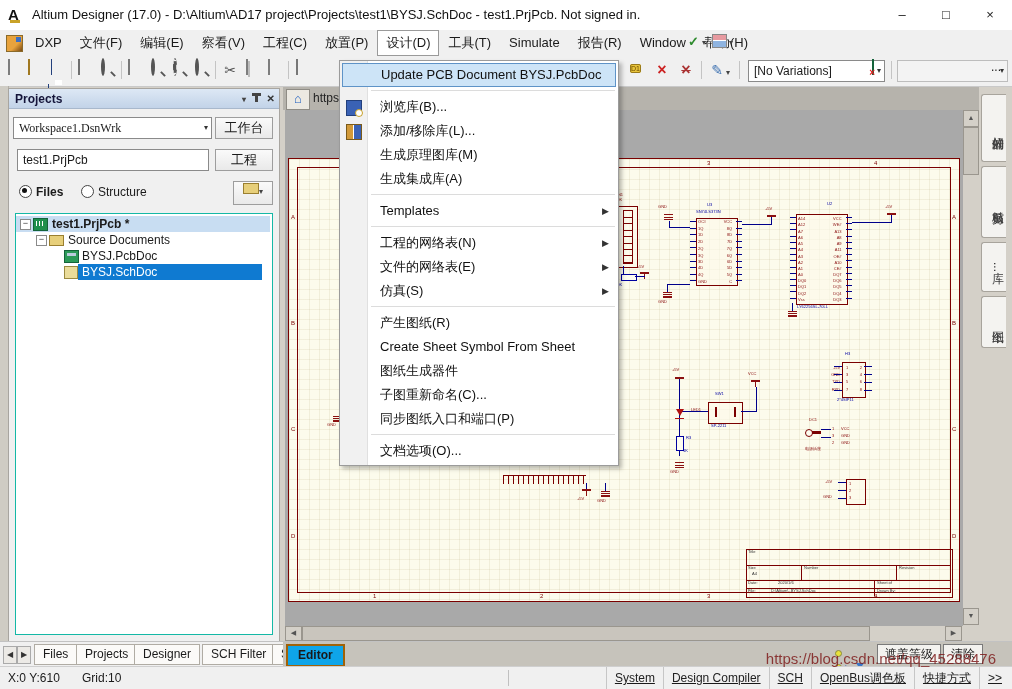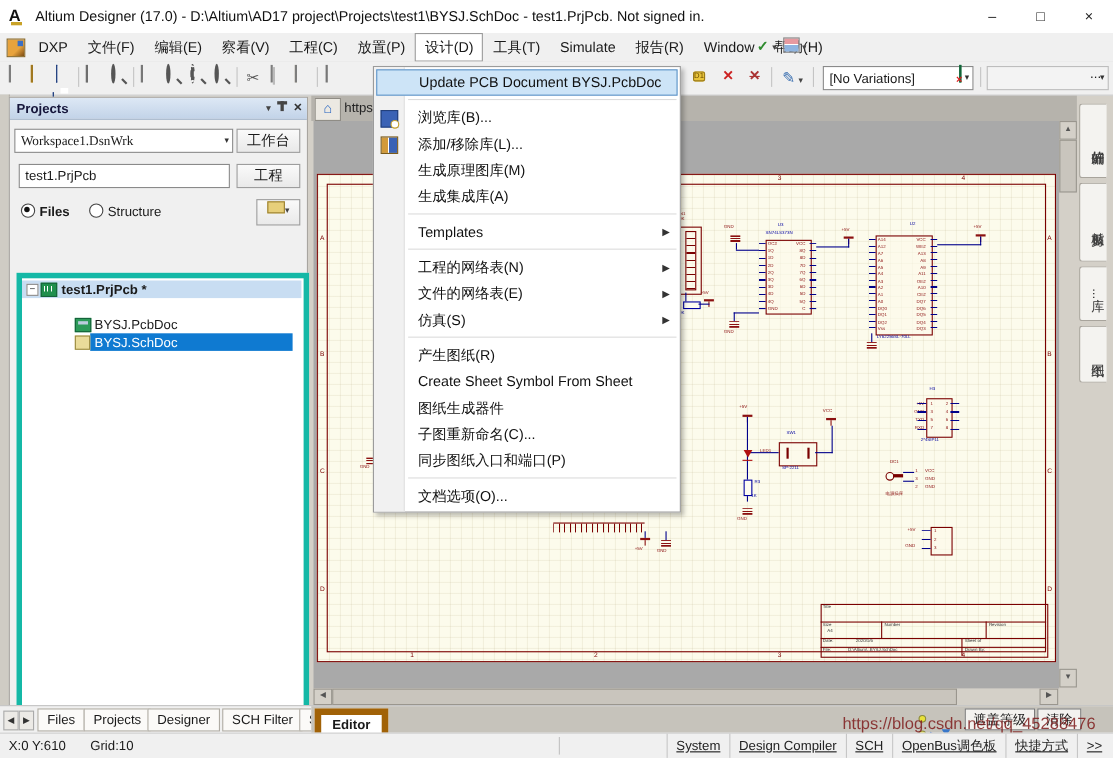--- a/index.html
+++ b/index.html
@@ -45,21 +45,21 @@
   
   .pj-panel{position:absolute;left:8px;top:88px;width:270px;height:553px;background:#f0f0f0;border:1px solid #a8a5a0;}
   .pj-head{position:absolute;left:0;top:0;width:100%;height:20px;background:linear-gradient(#dde8f5,#c2d3e8);border-bottom:1px solid #a8b8cc;font-weight:bold;font-size:12px;color:#15153a;line-height:20px;padding-left:6px;box-sizing:border-box;}
   .pj-head-btns{position:absolute;right:4px;top:0;font-size:10px;color:#333;line-height:20px;}
   .pin-icon{display:inline-block;width:3px;height:9px;background:#444;position:relative;margin:0 6px;}
   .pin-icon::before{content:"";position:absolute;left:-3px;top:0;width:9px;height:3px;background:#444;}
   .btn{position:absolute;background:linear-gradient(#fafafa,#e9e9e9);border:1px solid #9d9d9d;text-align:center;font-size:13px;}
   .field{position:absolute;background:#fff;border:1px solid #8a8a8a;line-height:20px;padding:0 5px;font-size:12px;}
   .radio{display:inline-block;width:11px;height:11px;border:1px solid #444;border-radius:50%;background:#fff;vertical-align:-2px;margin-right:4px;position:relative;}
   .radio.sel::after{content:"";position:absolute;left:2px;top:2px;width:5px;height:5px;background:#111;border-radius:50%;}
-  .treebox{position:absolute;left:6px;top:124px;width:256px;height:420px;background:#fff;border:5px solid #14b8a6;margin-top:35px;}
+  .treebox{position:absolute;left:6px;top:124px;width:256px;height:420px;background:#fff;border:1px solid #14b8a6;}
   .trow{position:absolute;left:0;width:254px;height:16px;line-height:16px;font-size:12px;white-space:nowrap;}
   .exp{position:absolute;width:9px;height:9px;top:3px;border:1px solid #8a8a8a;background:#fff;font-size:9px;line-height:7px;text-align:center;color:#333;}
   .exp::after{content:"−";}
   .ic-prj{position:absolute;top:2px;width:13px;height:11px;background:#1f8f4d;border:1px solid #14633a;}
   .ic-prj::after{content:"";display:block;margin:2px;height:5px;background:linear-gradient(to right,#fff 0 1px,transparent 1px 3px,#fff 3px 4px,transparent 4px 6px,#fff 6px 7px,transparent 7px);}
   .ic-folder{position:absolute;top:3px;width:13px;height:9px;background:#e7cf7a;border:1px solid #9a7f30;}
   .ic-pcbdoc{position:absolute;top:2px;width:13px;height:11px;background:#2c9a58;border:1px solid #14633a;}
   .ic-pcbdoc::after{content:"";display:block;margin:2px 2px;height:3px;background:#bcd;}
   .ic-schdoc{position:absolute;top:2px;width:12px;height:11px;background:#eadc9a;border:1px solid #9a8a40;}
   
@@ -96,21 +96,21 @@
   .sb-thumb{position:absolute;background:#c9c5bd;border:1px solid #9a968e;}
   
   .vtab{position:absolute;left:981px;width:24px;background:#f4f3f0;border:1px solid #a8a49c;border-right:none;border-radius:3px 0 0 3px;
         writing-mode:vertical-rl;text-align:center;font-size:12px;color:#3a3a3a;}
   
   .btabrow{position:absolute;left:0;top:641px;width:1012px;height:25px;background:#f0f0f0;border-top:1px solid #c2c2c2;}
   .btab-left{position:absolute;left:0;top:0;width:283px;height:25px;overflow:hidden;}
   .arrbtn{position:absolute;top:4px;width:12px;height:16px;border:1px solid #aaa;background:#eceae6;font-size:8px;line-height:15px;text-align:center;color:#333;}
   .btab{position:absolute;top:2px;height:19px;line-height:19px;background:#fbfaf8;border:1px solid #b0aca4;padding:0 8px;font-size:12px;}
   .ed-zone{position:absolute;left:283px;top:0;width:729px;height:25px;background:#c6c3bb;}
-  .ed-tab{position:absolute;left:3px;top:2px;height:19px;line-height:19px;background:#ffffff;border:6px solid #a16207;padding:0 10px;font-weight:bold;font-size:12px;}
+  .ed-tab{position:absolute;left:3px;top:2px;height:19px;line-height:19px;background:#0ea5e9;border:2px solid #a16207;padding:0 10px;font-weight:bold;font-size:12px;}
   .mini-dot{display:inline-block;width:5px;height:5px;border-radius:50%;background:#e8e13a;border:1px solid #8a8a40;}
   .funnel{display:inline-block;width:0;height:0;border-left:4px solid transparent;border-right:4px solid transparent;border-top:6px solid #3a77c9;vertical-align:2px;}
   .mask-btn{position:absolute;top:2px;height:18px;line-height:18px;background:#f3f2ef;border:1px solid #7a7a7a;padding:0 7px;font-size:12px;}
   
   .statusbar{position:absolute;left:0;top:666px;width:1012px;height:23px;background:#f0f0f0;border-top:1px solid #cfcfcf;}
   .sb-cells{position:absolute;right:2px;top:0;height:22px;display:flex;text-decoration:underline;}
   .sb-cell{line-height:22px;padding:0 8px;border-left:1px solid #c6c6c6;font-size:12px;color:#222;white-space:nowrap;}
   .watermark{position:absolute;right:16px;top:650px;font-size:15px;color:#7f1d1d;opacity:.85;z-index:60;white-space:nowrap;}
   
   .menu{position:absolute;left:339px;top:60px;width:278px;background:#fff;border:1px solid #9b9b9b;padding:2px 0;z-index:100;box-shadow:3px 3px 4px rgba(0,0,0,.25);}
@@ -224,20 +224,25 @@
       <span class="radio"></span><span>Structure</span>
     </div>
     <div class="btn" style="left:224px;top:92px;width:38px;height:22px;">
       <span class="ic-folder" style="position:static;display:inline-block;width:14px;height:9px;"></span><span class="caret"></span>
     </div>
     <div class="treebox">
       <div class="trow" style="top:2px;background:#c8ddf2;">
         <span class="exp" style="left:4px;"></span>
         <span class="ic-prj" style="left:17px;"></span>
         <b style="position:absolute;left:36px;">test1.PrjPcb *</b>
+      </div>
+      <div class="trow" style="top:18px;">
+        <span class="exp" style="left:20px;"></span>
+        <span class="ic-folder" style="left:33px;"></span>
+        <span style="position:absolute;left:52px;">Source Documents</span>
       </div>
       <div class="trow" style="top:34px;">
         <span class="ic-pcbdoc" style="left:48px;"></span>
         <span style="position:absolute;left:66px;">BYSJ.PcbDoc</span>
       </div>
       <div class="trow" style="top:50px;">
         <span style="position:absolute;left:62px;right:8px;top:0;bottom:0;background:#0f7ad1;"></span>
         <span class="ic-schdoc" style="left:48px;"></span>
         <span style="position:absolute;left:66px;color:#fff;">BYSJ.SchDoc</span>
       </div>

